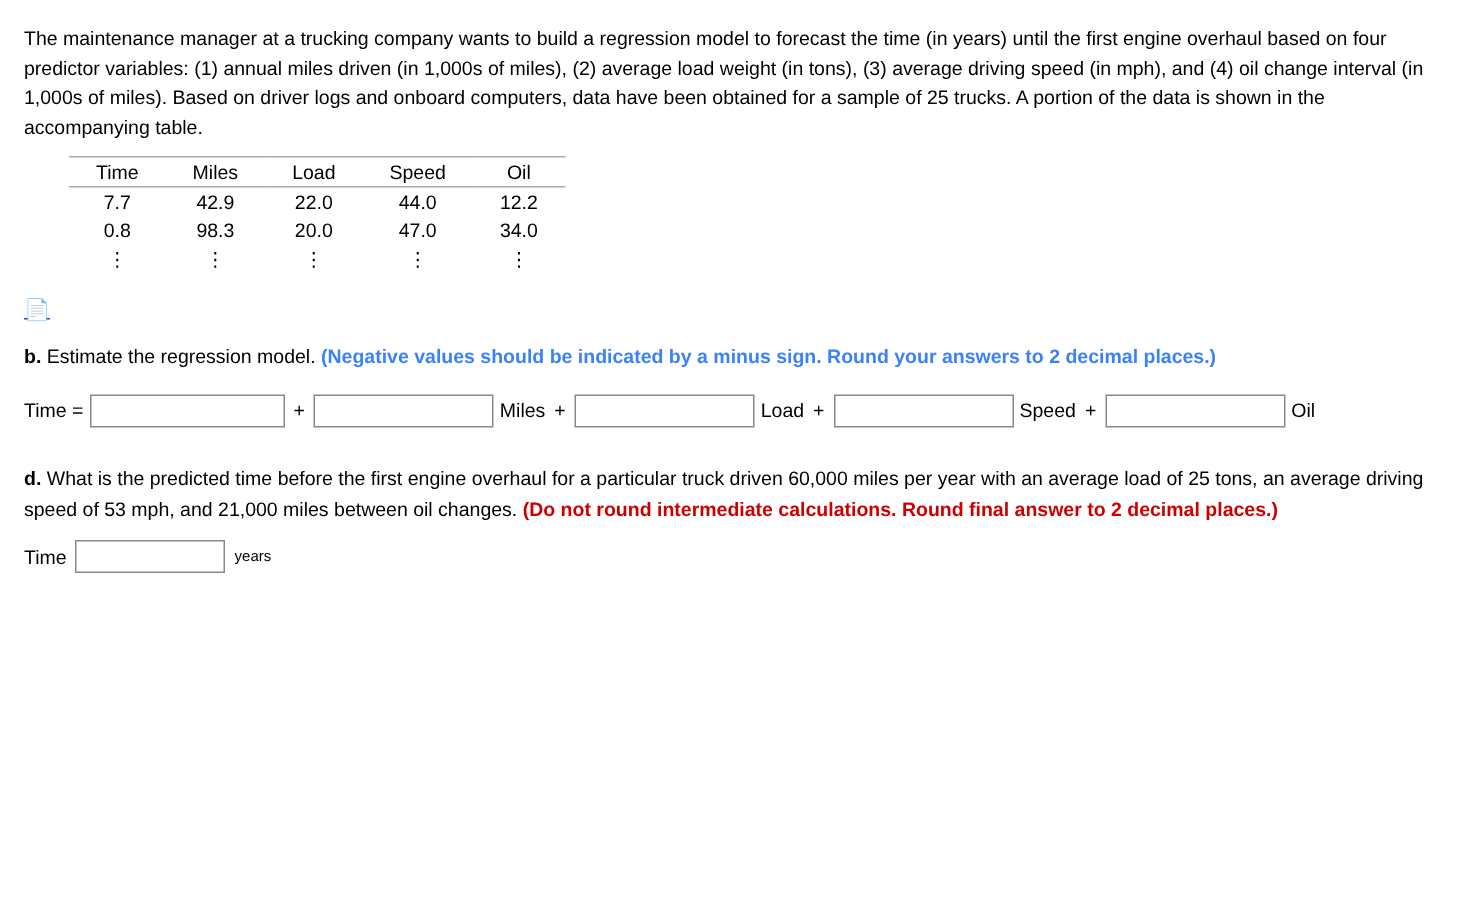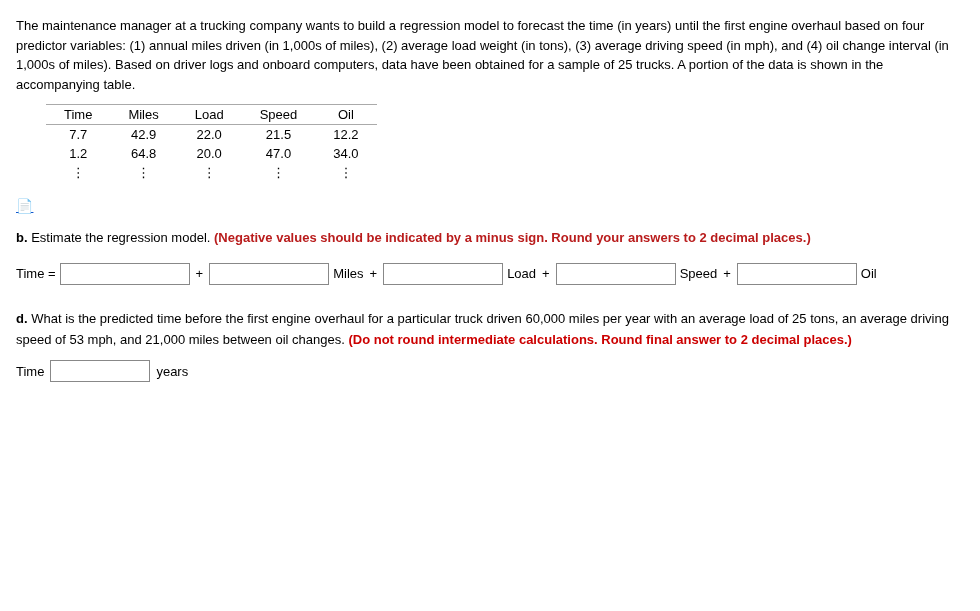--- a/index.html
+++ b/index.html
@@ -45,21 +45,21 @@
     }
     .doc-icon {
       font-size: 14px;
     }
     .section-b {
       margin-bottom: 14px;
       font-size: 13px;
       line-height: 1.6;
     }
     .section-b .bold-red {
-      color: #b91c1c;
+      color: #3b82f6;
       font-weight: bold;
     }
     .section-label {
       font-weight: bold;
     }
     .equation-row {
       display: flex;
       align-items: center;
       gap: 4px;
       margin: 8px 0 24px 0;
@@ -105,47 +105,47 @@
       font-size: 13px;
     }
     .time-row input[type="text"] {
       border: 1px solid #888;
       height: 22px;
       width: 100px;
       font-size: 12px;
       padding: 0 3px;
     }
     .time-row .years-label {
-      font-size: 13px;
+      font-size: 10px;
     }
   </style>
 </head>
 <body>
 
 <p class="intro-text">The maintenance manager at a trucking company wants to build a regression model to forecast the time (in years) until the first engine overhaul based on four predictor variables: (1) annual miles driven (in 1,000s of miles), (2) average load weight (in tons), (3) average driving speed (in mph), and (4) oil change interval (in 1,000s of miles). Based on driver logs and onboard computers, data have been obtained for a sample of 25 trucks. A portion of the data is shown in the accompanying table.</p>
 
 <table class="data-table">
   <tbody>
       <tr class="header-row">
     <td>Time</td>
     <td>Miles</td>
     <td>Load</td>
     <td>Speed</td>
     <td>Oil</td>
   </tr>
   <tr>
     <td>7.7</td>
     <td>42.9</td>
     <td>22.0</td>
-    <td>21.5</td>
+    <td>44.0</td>
     <td>12.2</td>
   </tr>
   <tr>
-    <td>1.2</td>
-    <td>64.8</td>
+    <td>0.8</td>
+    <td>98.3</td>
     <td>20.0</td>
     <td>47.0</td>
     <td>34.0</td>
   </tr>
   <tr>
     <td>⋮</td>
     <td>⋮</td>
     <td>⋮</td>
     <td>⋮</td>
     <td>⋮</td>

